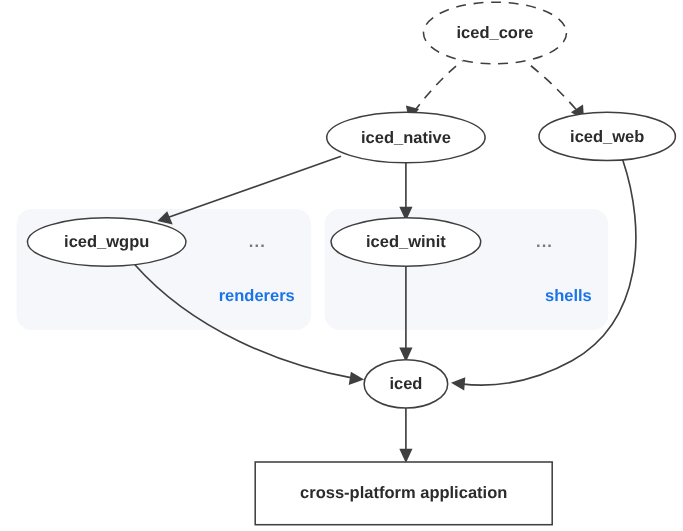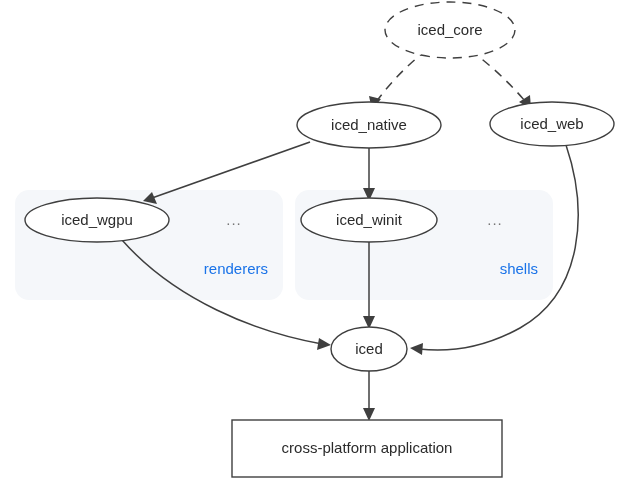--- a/index.html
+++ b/index.html
@@ -10,20 +10,21 @@
   body {
     width: 621px;
     height: 483px;
     font-family: "Liberation Sans", sans-serif;
     overflow: hidden;
   }
   #diagram-root {
     position: relative;
     width: 549px;
     height: 483px;
+    font-weight: bold;
   }
   #diagram-svg {
     position: absolute;
     top: 0;
     left: 0;
     width: 621px;
     height: 483px;
     display: block;
   }
   .node-label {

